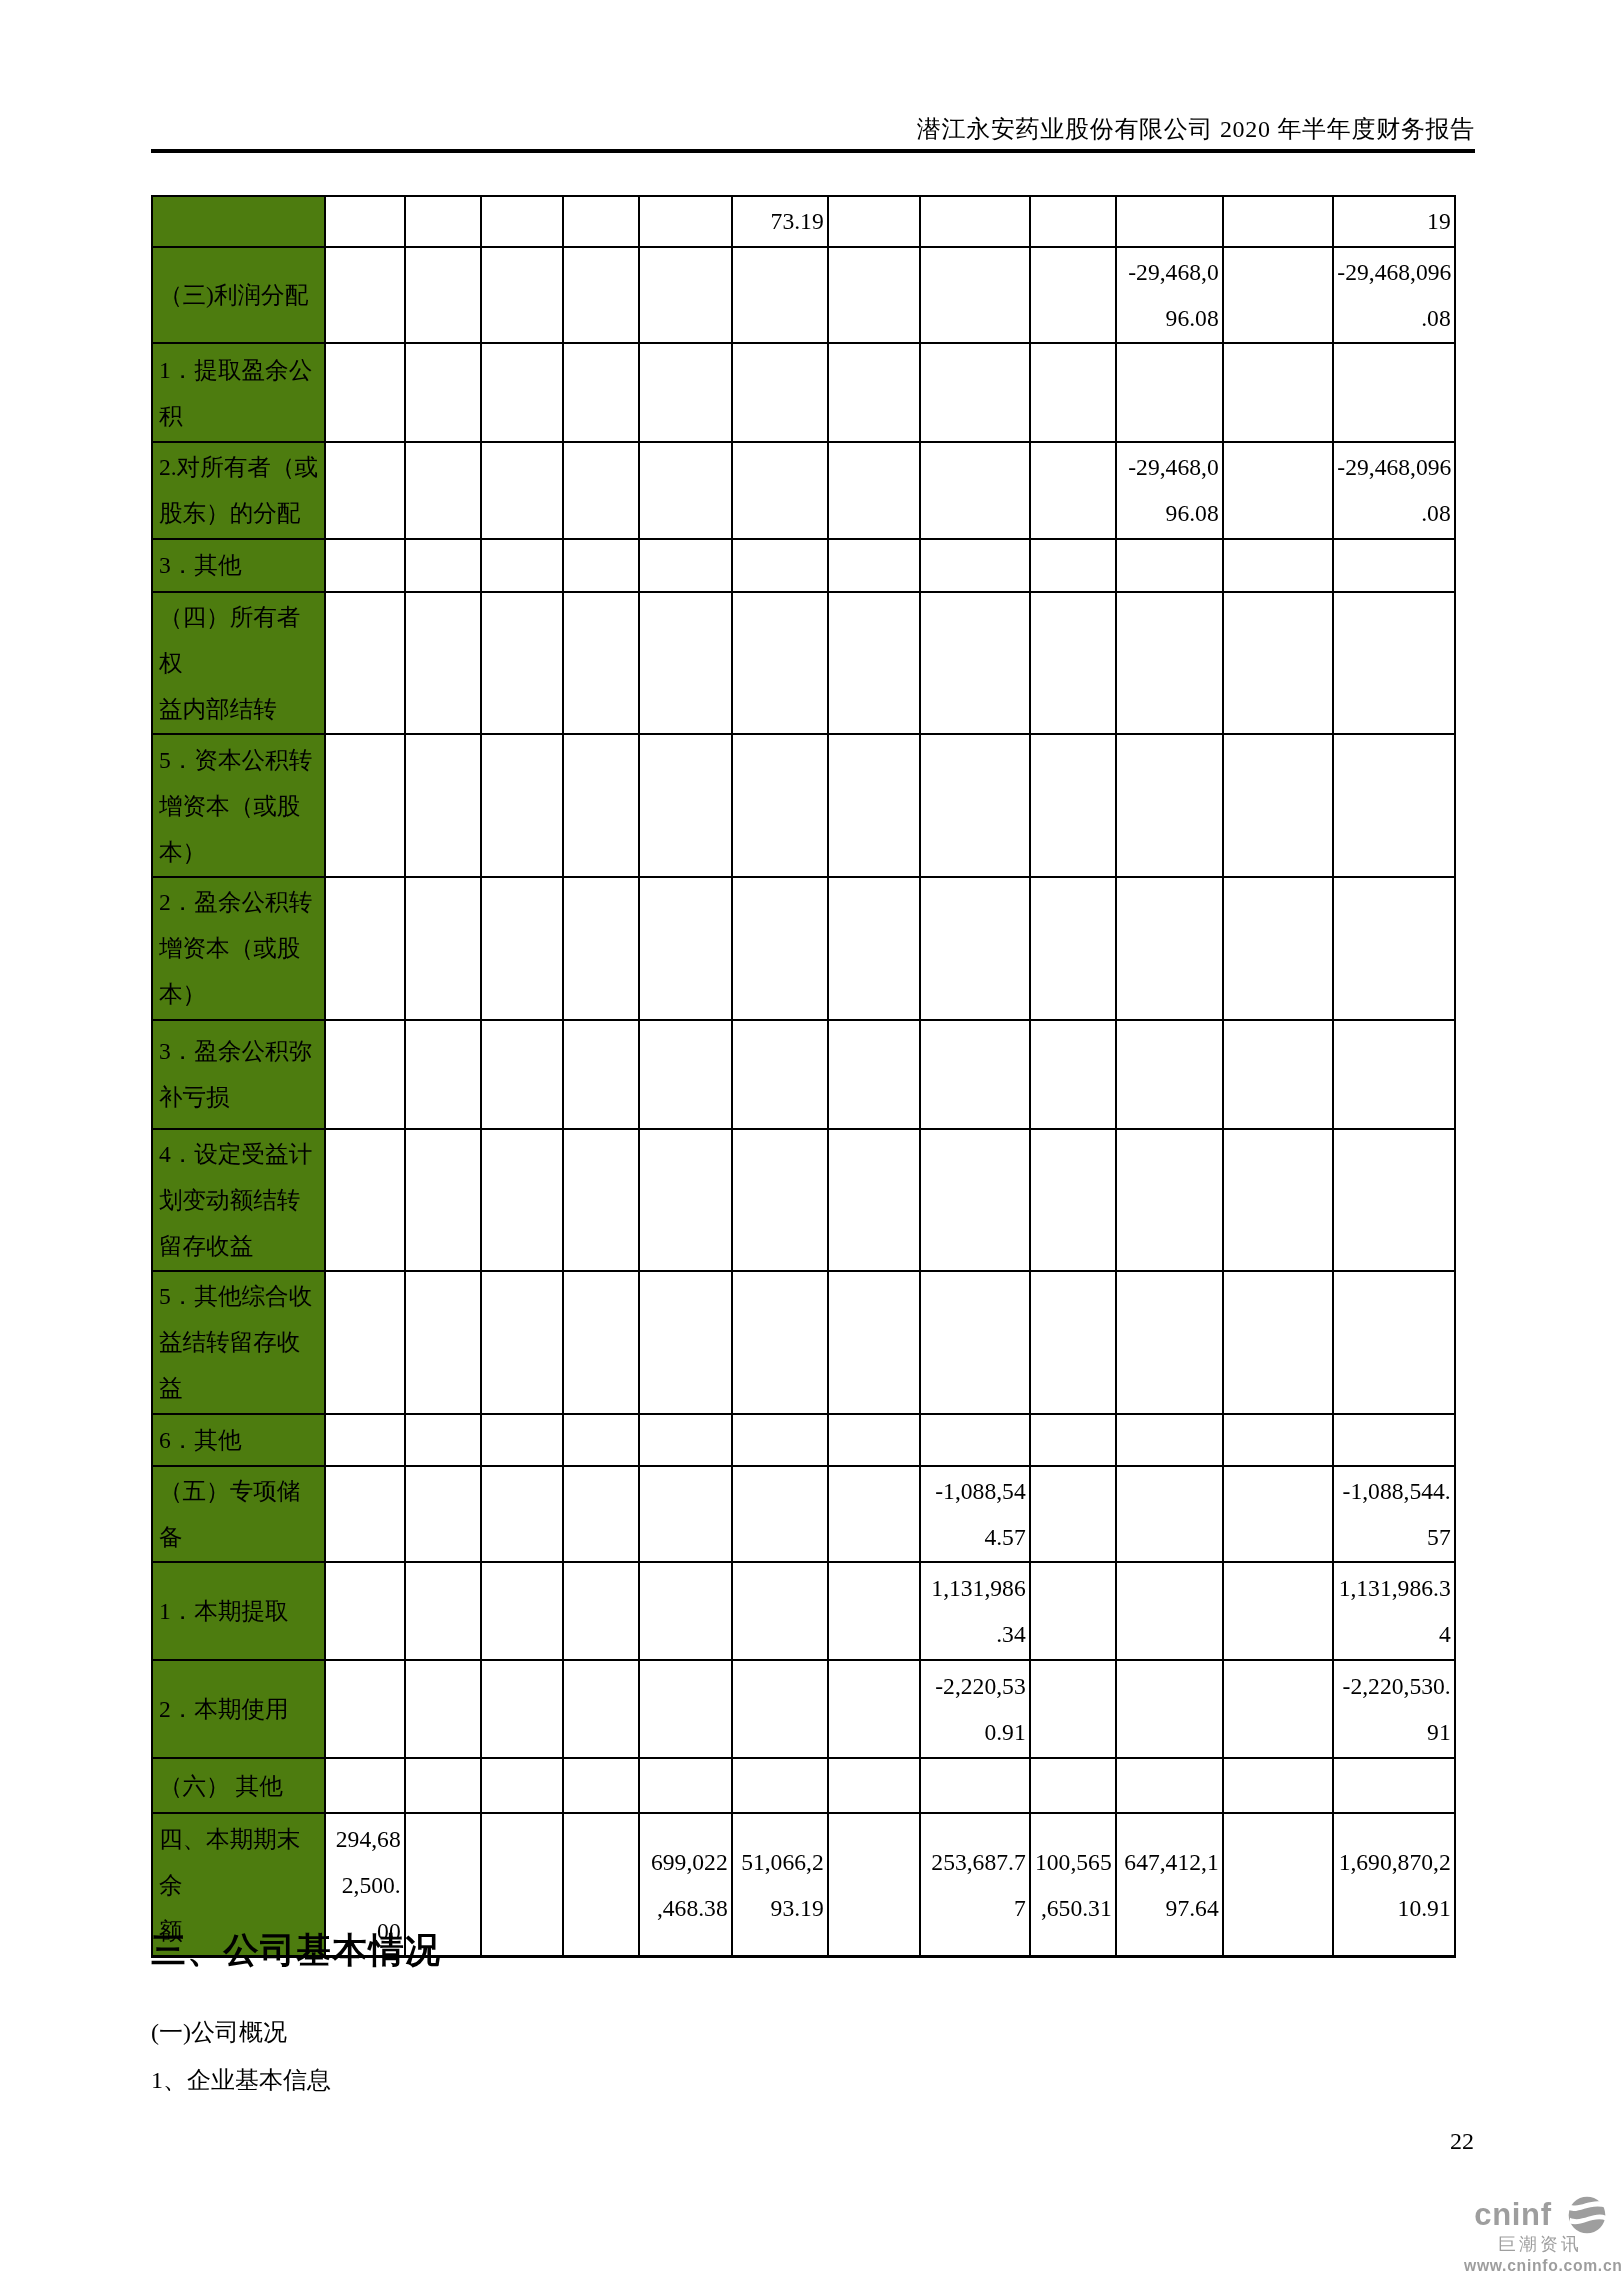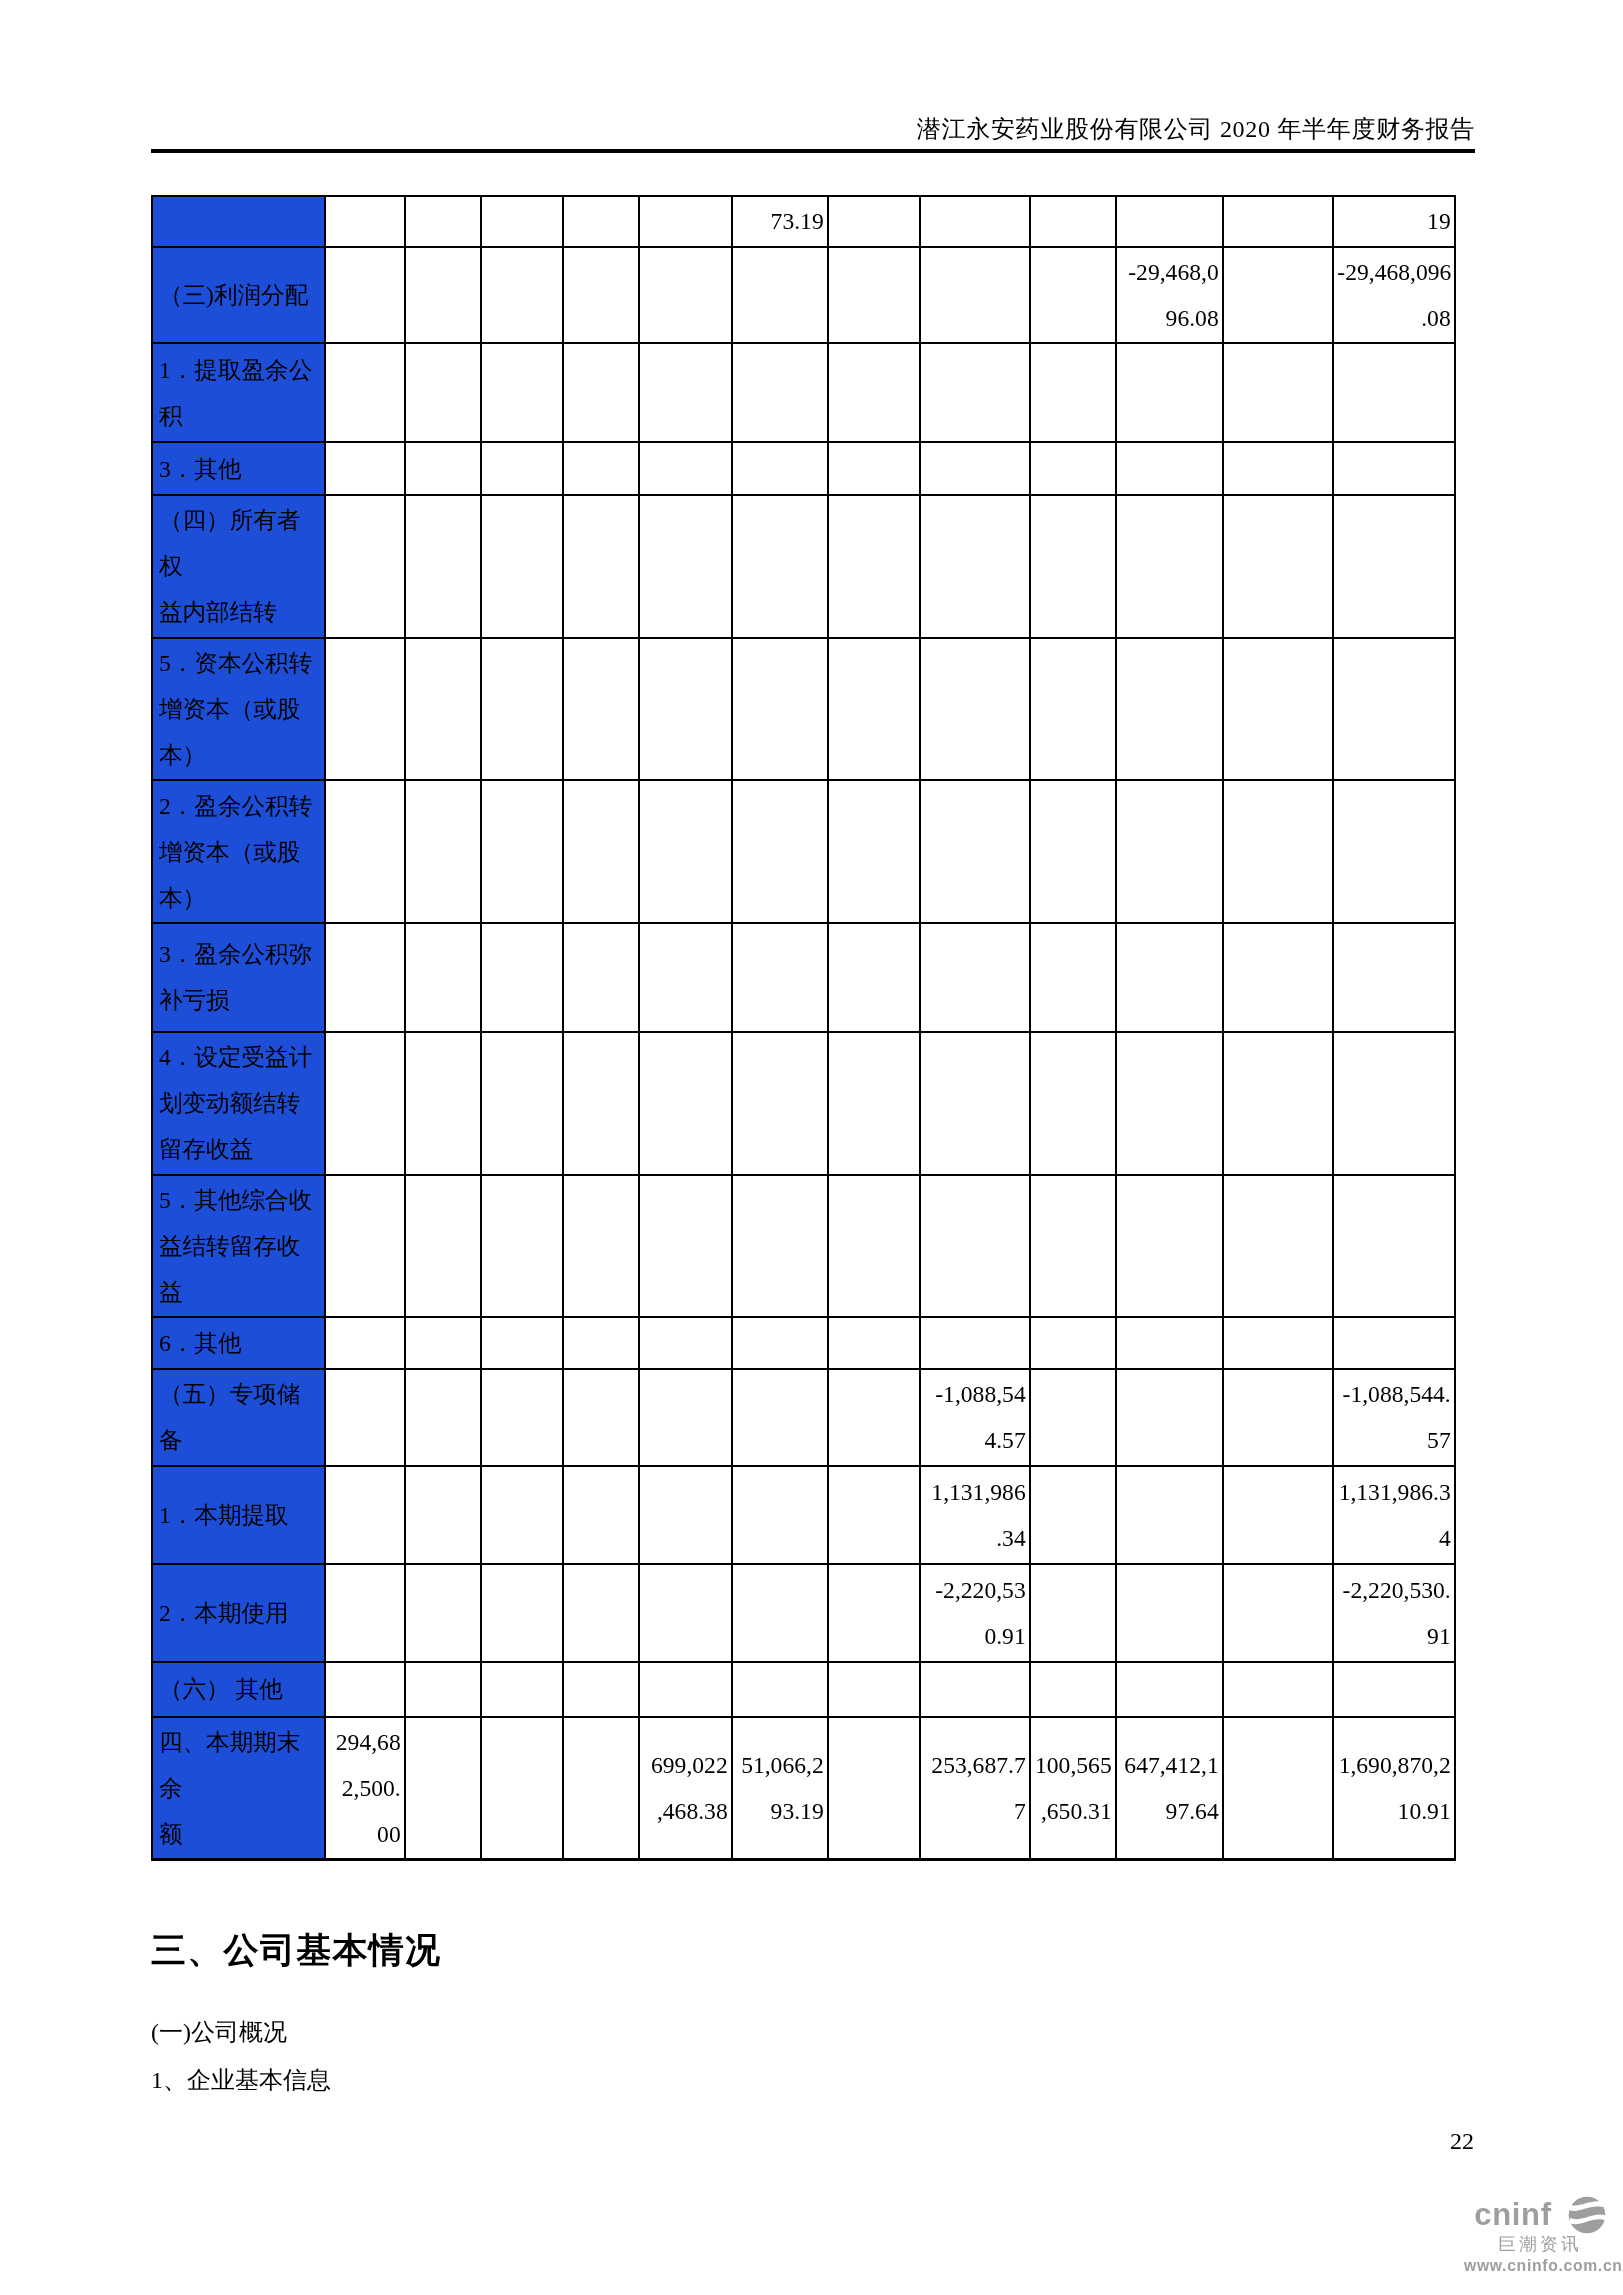--- a/index.html
+++ b/index.html
@@ -32,21 +32,21 @@
     border:2px solid #000;
     border-top-width:2.6px; border-bottom-width:2.6px;
     vertical-align:middle;
     white-space:pre-line;
     overflow:hidden;
     padding:0;
   }
   .equity-table tr:first-child td { border-top-width:2px; }
   .equity-table tr:last-child td { border-bottom-width:3.9px; }
   .equity-table td.label {
-    background:#1d4ed8;
+    background:#4d7c0f;
     text-align:left;
     padding:1.3px 2.6px 1.3px 5.9px;
   }
   .equity-table td.num {
     text-align:right;
     padding:1.3px 3.3px;
   }
   
   .section-heading {
     position:absolute; left:151px; top:1930px;
@@ -144,20 +144,38 @@
           <td class="num"></td>
           <td class="num"></td>
           <td class="num"></td>
           <td class="num"></td>
           <td class="num"></td>
           <td class="num"></td>
           <td class="num"></td>
           <td class="num"></td>
           <td class="num"></td>
         </tr>
+        <tr style="height: 96px;">
+          <td class="label">2.对所有者（或
+股东）的分配</td>
+          <td class="num"></td>
+          <td class="num"></td>
+          <td class="num"></td>
+          <td class="num"></td>
+          <td class="num"></td>
+          <td class="num"></td>
+          <td class="num"></td>
+          <td class="num"></td>
+          <td class="num"></td>
+          <td class="num">-29,468,0
+96.08</td>
+          <td class="num"></td>
+          <td class="num">-29,468,096
+.08</td>
+        </tr>
         <tr style="height: 53px;">
           <td class="label">3．其他</td>
           <td class="num"></td>
           <td class="num"></td>
           <td class="num"></td>
           <td class="num"></td>
           <td class="num"></td>
           <td class="num"></td>
           <td class="num"></td>
           <td class="num"></td>

